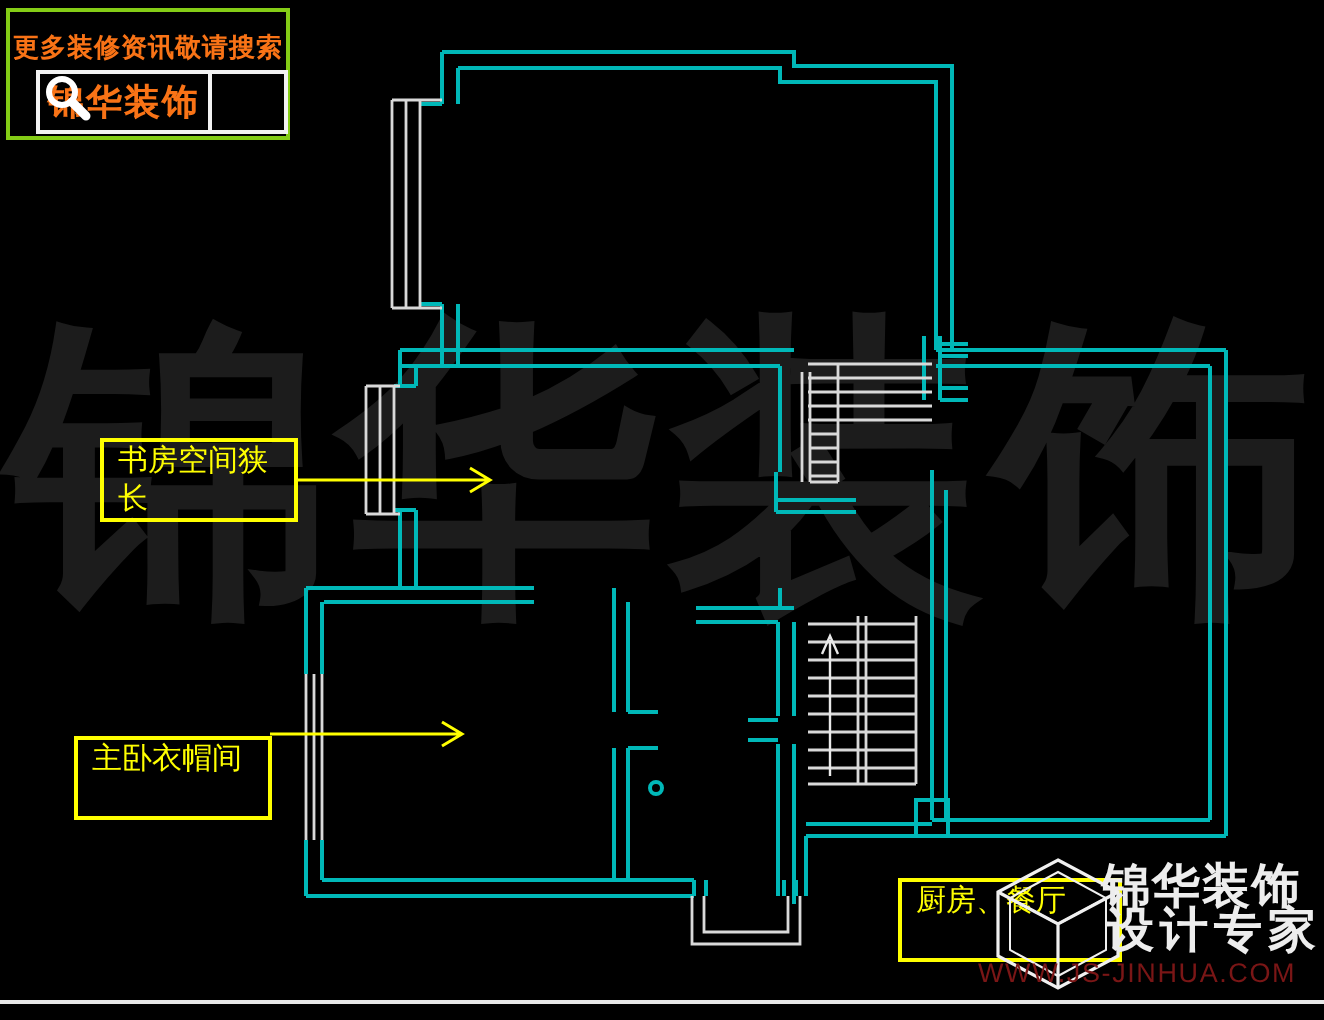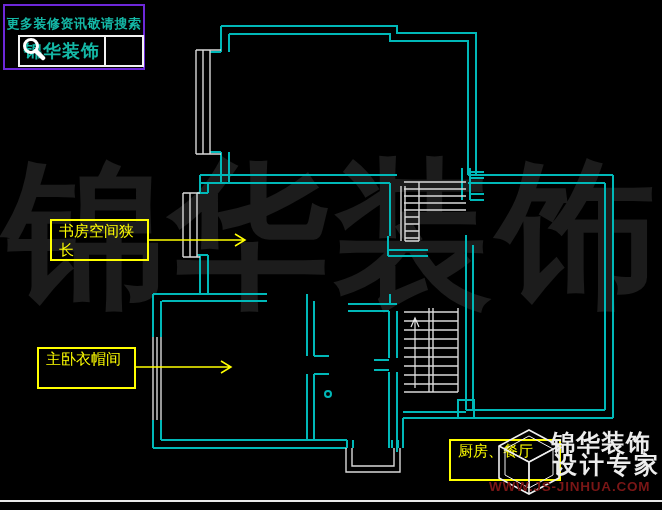--- a/index.html
+++ b/index.html
@@ -10,39 +10,39 @@
              justify-content:space-between;font-size:160px;line-height:1;
              font-weight:bold;color:#1c1c1c;font-family:"Liberation Serif",serif;
              user-select:none;}
   
   svg{position:absolute;left:0;top:0;}
   
   .ann{position:absolute;border:2px solid #ffff00;color:#ffff00;
        font-size:15px;line-height:19px;padding:0 0 0 7px;font-weight:normal;
        background:transparent;}
   #ann-study{left:50px;top:219px;width:88px;height:38px;}
-  #ann-wardrobe{left:37px;top:347px;width:88px;height:38px;}
+  #ann-wardrobe{left:37px;top:368px;width:88px;height:38px;}
   #ann-kitchen{left:449px;top:439px;width:101px;height:38px;}
   
   #banner{position:absolute;left:3px;top:4px;width:138px;height:62px;
-          border:2px solid #6d28d9;color:#14b8a6;}
+          border:2px solid #84cc16;color:#f97316;}
   #banner .tagline{position:absolute;left:0;top:9px;width:100%;text-align:center;
           font-size:13px;font-weight:bold;letter-spacing:0.5px;white-space:nowrap;}
   #banner .inner{position:absolute;left:13px;top:29px;width:122px;height:28px;
           border:2px solid #f2f2f2;display:flex;align-items:center;}
   #banner .brandtxt{width:84px;text-align:center;font-size:18px;font-weight:bold;
           letter-spacing:1px;white-space:nowrap;}
   #banner .sep{width:2px;height:28px;background:#f2f2f2;}
   #banner .mag{flex:1;display:flex;align-items:center;justify-content:center;height:100%;}
   
   .brandline{position:absolute;color:#ededed;font-weight:bold;white-space:nowrap;
              font-family:"Liberation Serif",serif;}
   #brand-name{left:551px;top:427px;font-size:24px;letter-spacing:1px;}
   #brand-slogan{left:553px;top:449px;font-size:24px;letter-spacing:3px;}
-  #brand-url{position:absolute;left:489px;top:479px;font-size:13.5px;font-weight:bold;
+  #brand-url{position:absolute;left:489px;top:479px;font-size:13.5px;font-weight:normal;
              color:#7a1616;letter-spacing:0.8px;white-space:nowrap;
              font-family:"Liberation Sans",sans-serif;}
   #bottom-line{position:absolute;left:0;top:500px;width:662px;height:2px;background:#e8e8e8;}
 </style>
 </head>
 <body>
 
 <div id="stage">
 
   <div id="watermark">

